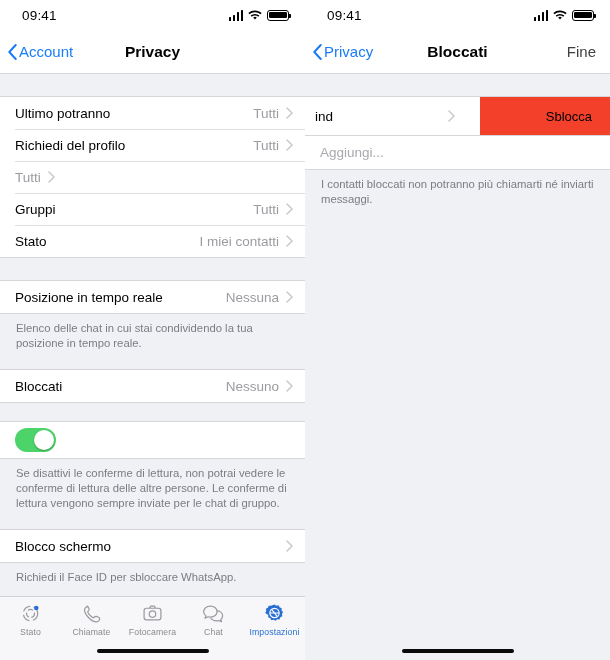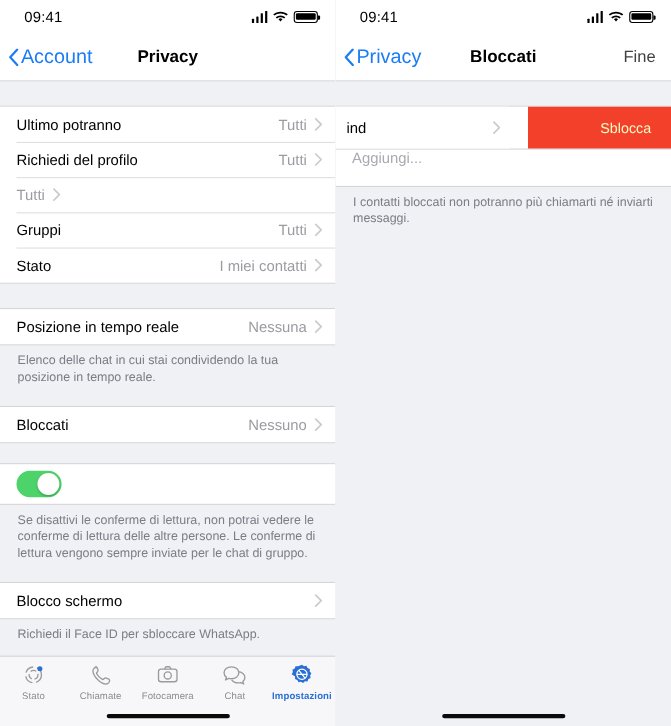--- a/index.html
+++ b/index.html
@@ -33,21 +33,21 @@
   .batt > span { display:block; height:100%; background:#000; border-radius:1.2px; }
 
   
   .navbar {
     height: 44px; background: #fff;
     display: flex; align-items: center; position: relative;
     border-bottom: .5px solid #d6d6da;
   }
   .nav-back {
     display: flex; align-items: center; gap: 2px;
-    color: #1a7cf7; font-size: 18px; padding-left: 8px; cursor: pointer;
+    color: #1a7cf7; font-size: 15px; padding-left: 8px; cursor: pointer;
   }
   .chev-l { width: 9px; height: 16px; flex: none; }
   .nav-title {
     position: absolute; left: 0; right: 0; text-align: center;
     font-size: 15.5px; font-weight: 700; color: #000; pointer-events: none;
   }
   .nav-right {
     margin-left: auto; padding-right: 14px;
     color: #404040; font-size: 15px; cursor: pointer;
   }
@@ -86,37 +86,37 @@
   .swipe-wrap { position: relative; border-top: .5px solid #d6d6da; border-bottom: .5px solid #d6d6da; background:#fff; height: 40px; display:flex;gap:17px; }
   .swipe-front {
     background: #fff; width: 158px; display: flex; align-items: center;
     padding-left: 10px; padding-right: 8px; flex: none; cursor: pointer;
   }
   .swipe-front .label { font-size: 13.5px; color: #000; flex: 1; }
   .swipe-action {
     flex: 1; background: #f2402b; display: flex; align-items: center;
     justify-content: flex-end; padding-right: 18px; cursor: pointer;
   }
-  .swipe-action span { color: #fef9c3; font-size: 13px; }
+  .swipe-action span { color: #000000; font-size: 13px; }
   .add-row {
-    height: 34px; background: #fff; display: flex; 
+    height: 34px; background: #fff; display: flex; align-items: center;
     padding-left: 15px; border-bottom: .5px solid #d6d6da; cursor: text;
   }
   .add-row .ph { font-size: 13.5px; color: #a9a9b0; }
 
   
   .tabbar {
     position: absolute; left: 0; right: 0; bottom: 0; height: 64px;
     background: #f7f7f9; border-top: .5px solid #d2d2d7;
     display: flex; align-items: flex-start; padding-top: 5px;
   }
   .tab { flex: 1; display: flex; flex-direction: column; align-items: center; gap: 2px; cursor: pointer; }
   .tab .ico { height: 23px; display: flex; align-items: center; justify-content: center; position: relative; }
   .tab .tlabel { font-size: 8.7px; color: #8a8a90; letter-spacing: .1px; }
-  .tab.active .tlabel { color: #2a6fd4; font-weight: 700; }
+  .tab.active .tlabel { color: #2a6fd4; font-weight: 400; }
   .home-ind {
     position: absolute; bottom: 7px; left: 50%; transform: translateX(-50%);
     width: 112px; height: 4px; border-radius: 2px; background: #0a0a0a;
   }
   .right-home {
     position: absolute; bottom: 7px; left: 50%; transform: translateX(-50%);
     width: 112px; height: 4px; border-radius: 2px; background: #0a0a0a;
   }
 </style>
 </head>

